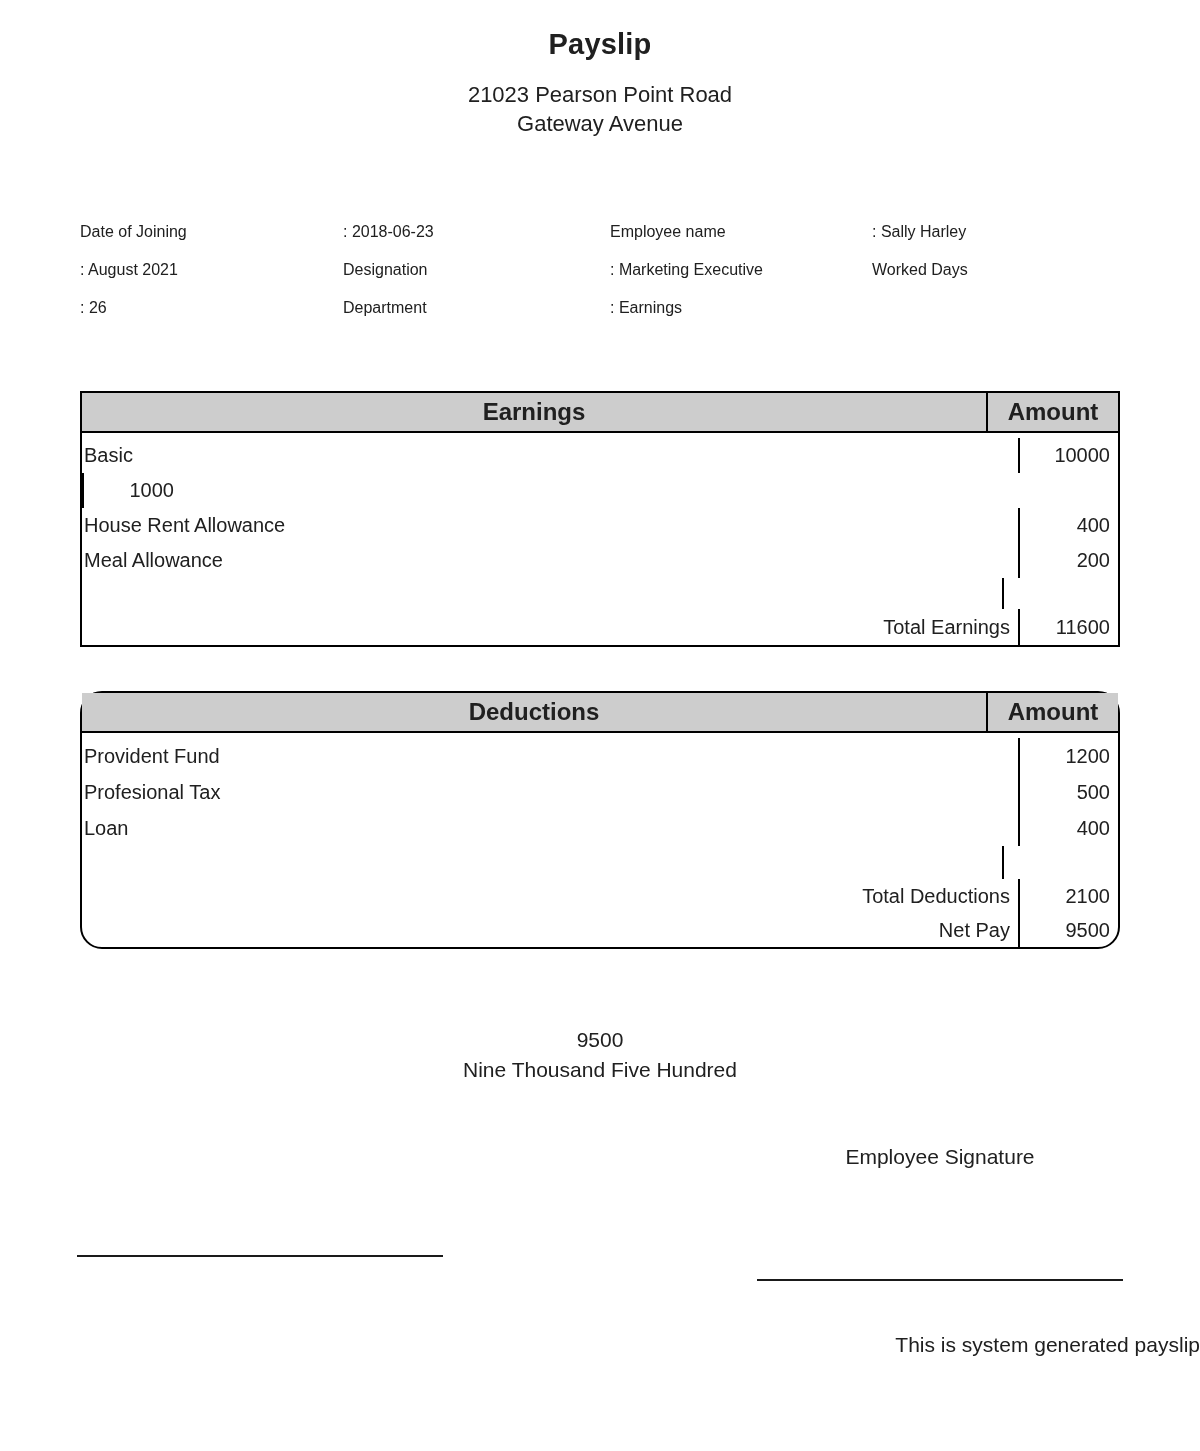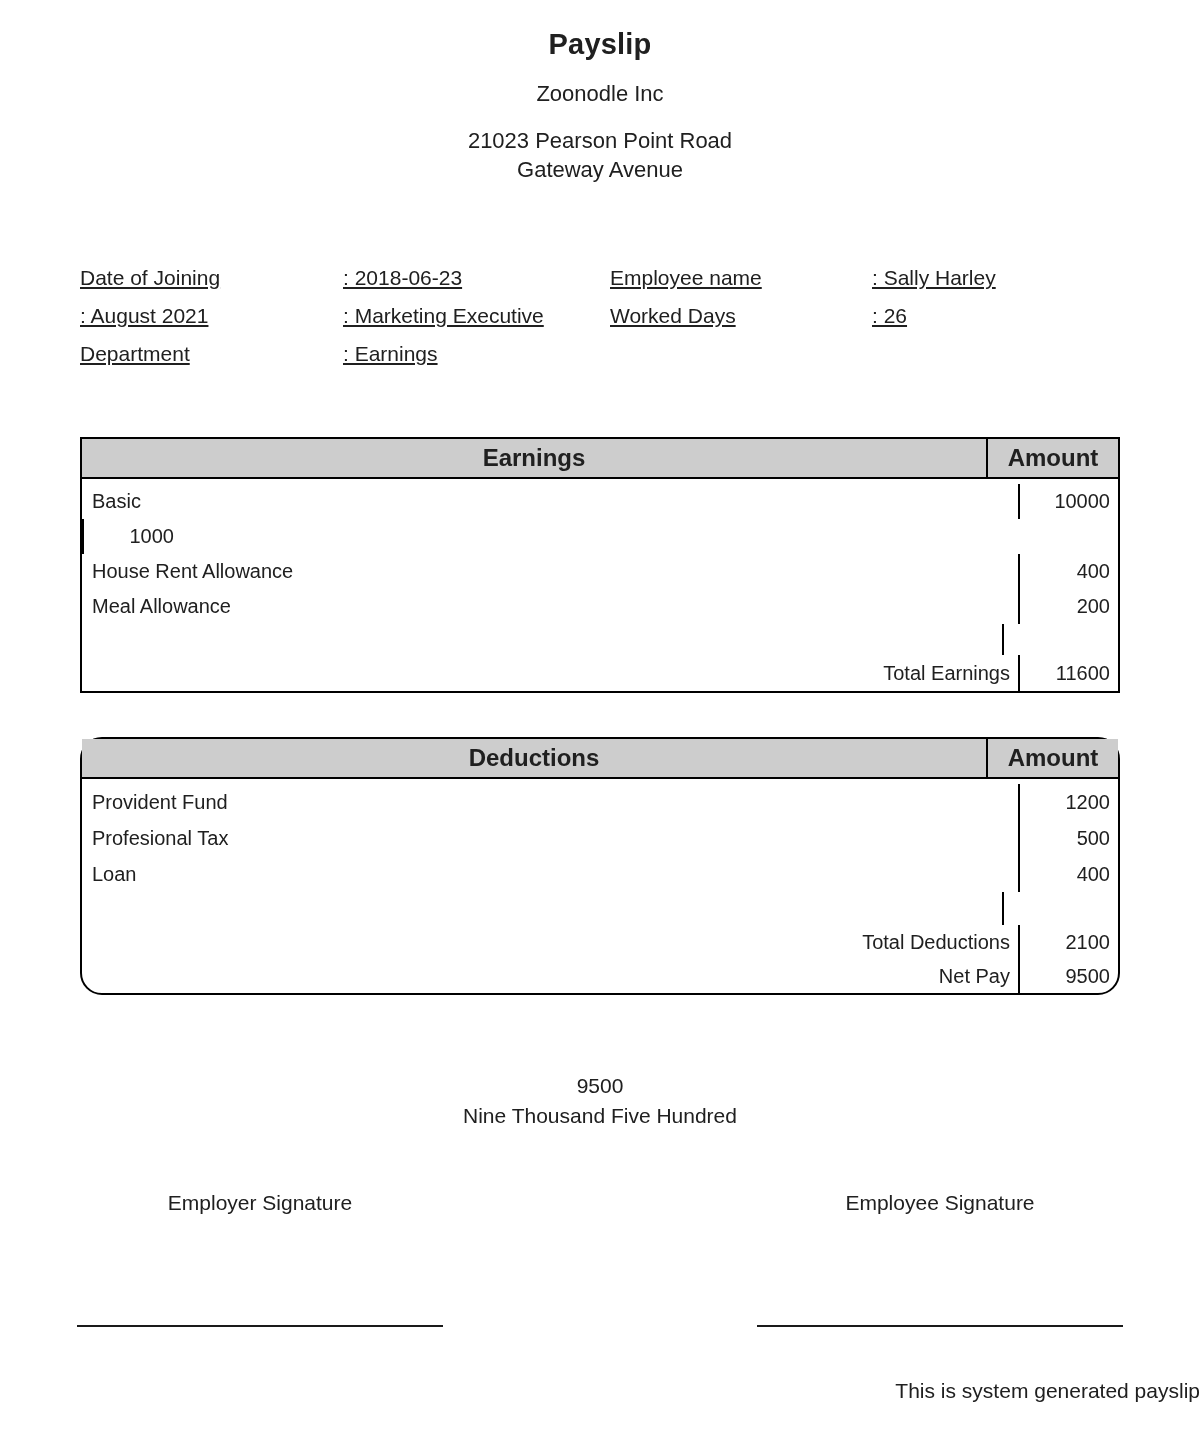--- a/index.html
+++ b/index.html
@@ -19,23 +19,22 @@
   .doc-title { font-size: 29px; font-weight: 700; letter-spacing: 0.2px; }
   .doc-company { font-size: 22px; margin-top: 20px; }
   .doc-addr1 { font-size: 22px; margin-top: 19px; line-height: 29px; }
   .doc-addr2 { font-size: 22px; line-height: 29px; }
 
   
   .details {
     margin: 75px 80px 0 80px;
     display: grid;
     grid-template-columns: 263px 267px 262px 1fr;
-    font-size: 21px;
+    font-size: 16px;
     line-height: 38px;
-    text-decoration: underline;
   }
   .details .cell { white-space: nowrap; }
 
   
   .paytable {
     margin: 16px 80px;
     border: 2px solid #000;
     display: flex;
     flex-direction: column;
   }
@@ -56,21 +55,21 @@
   .thead .tamount {
     width: 132px;
     border-left: 2px solid #000;
     display: flex; align-items: center; justify-content: center;
     font-size: 24px; font-weight: 700;
   }
 
   .trow { display: flex; }
   .trow .tlabel {
     flex: 1;
-    padding-left: 10px;
+    padding-left: 2px;
     font-size: 20px;
     display: flex; align-items: center;
   }
   .trow .tval {
     width: 100px;
     border-left: 2px solid #000;
     padding-right: 8px;
     font-size: 20px;
     display: flex; align-items: center; justify-content: flex-end;
   }
@@ -109,32 +108,32 @@
   .sig-line { margin-top: 110px; border-top: 2px solid #1a1a1a; height: 0; }
 
   
   .doc-footer { text-align: right; margin-top: 52px; font-size: 21px; }
 </style>
 </head>
 <body>
 
 <div class="doc-header">
   <div class="doc-title">Payslip</div>
-  <div class="doc-company">Zoonodle Inc</div>
   <div class="doc-addr1">21023 Pearson Point Road</div>
   <div class="doc-addr2">Gateway Avenue</div>
 </div>
 
 <div class="details">
   <div class="cell">Date of Joining</div>
   <div class="cell">: 2018-06-23</div>
   <div class="cell">Employee name</div>
   <div class="cell">: Sally Harley</div>
 
   <div class="cell">: August 2021</div>
+  <div class="cell">Designation</div>
   <div class="cell">: Marketing Executive</div>
 
   <div class="cell">Worked Days</div>
   <div class="cell">: 26</div>
   <div class="cell">Department</div>
   <div class="cell">: Earnings</div>
 </div>
 
 <div class="paytable earnings">
   <div class="thead">
@@ -205,21 +204,20 @@
   </div>
 </div>
 
 <div class="netpay-block">
   <div>9500</div>
   <div>Nine Thousand Five Hundred</div>
 </div>
 
 <div class="sig-row">
   <div class="sig-col">
-    <div class="sig-label">Employer Signature</div>
     <div class="sig-line"></div>
   </div>
   <div class="sig-col">
     <div class="sig-label">Employee Signature</div>
     <div class="sig-line"></div>
   </div>
 </div>
 
 <div class="doc-footer">This is system generated payslip</div>
 

